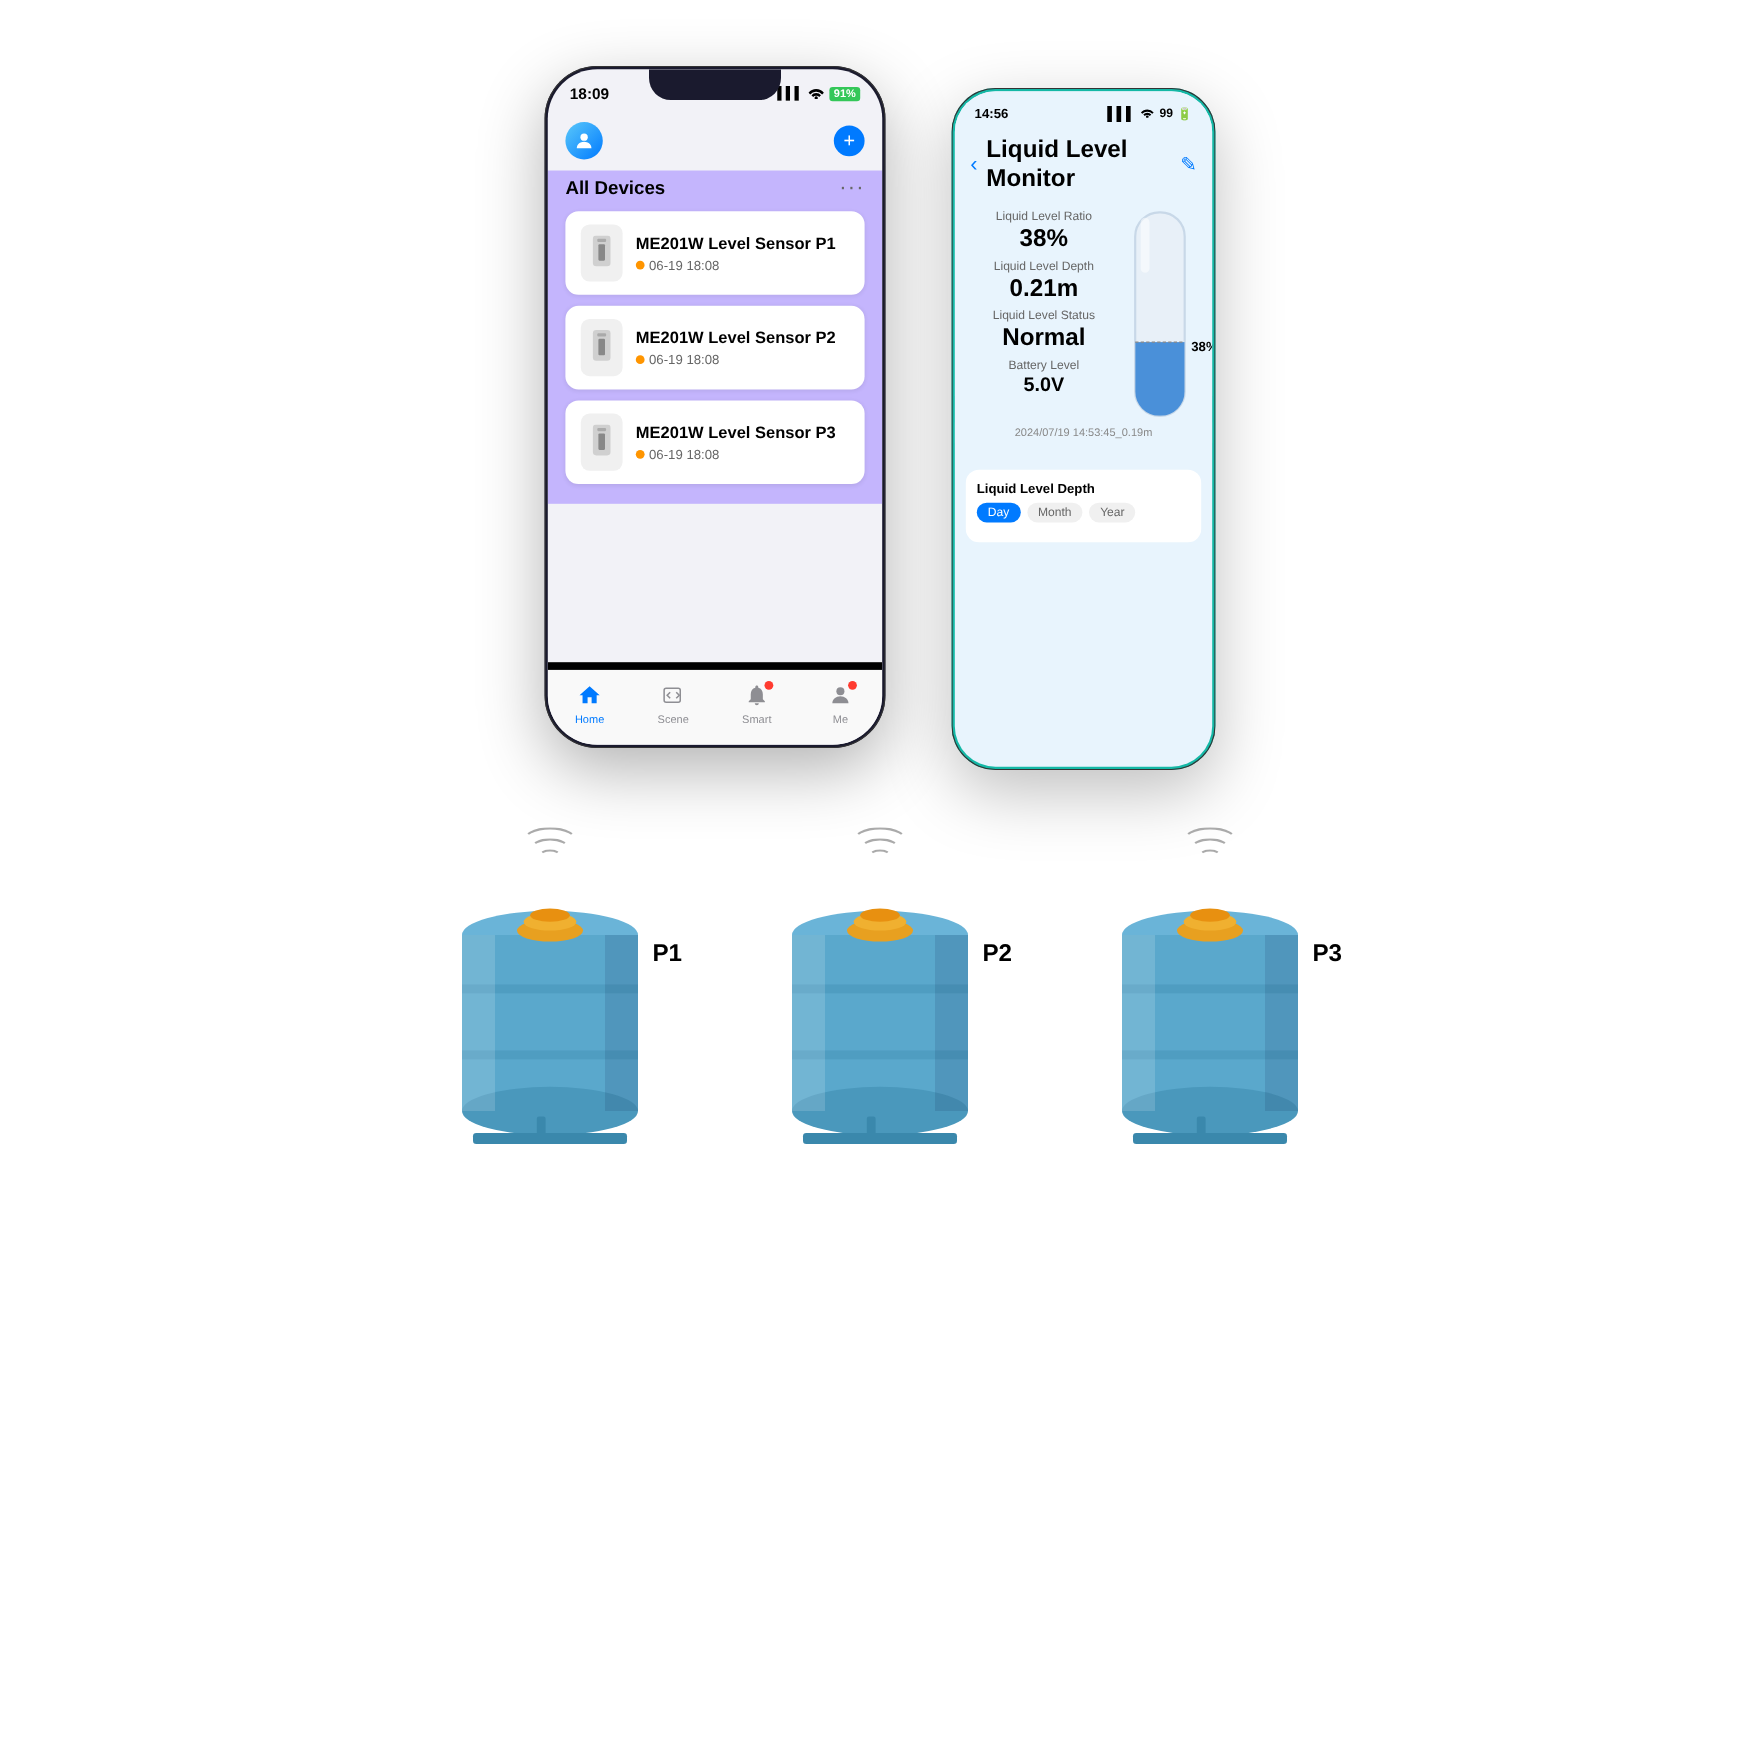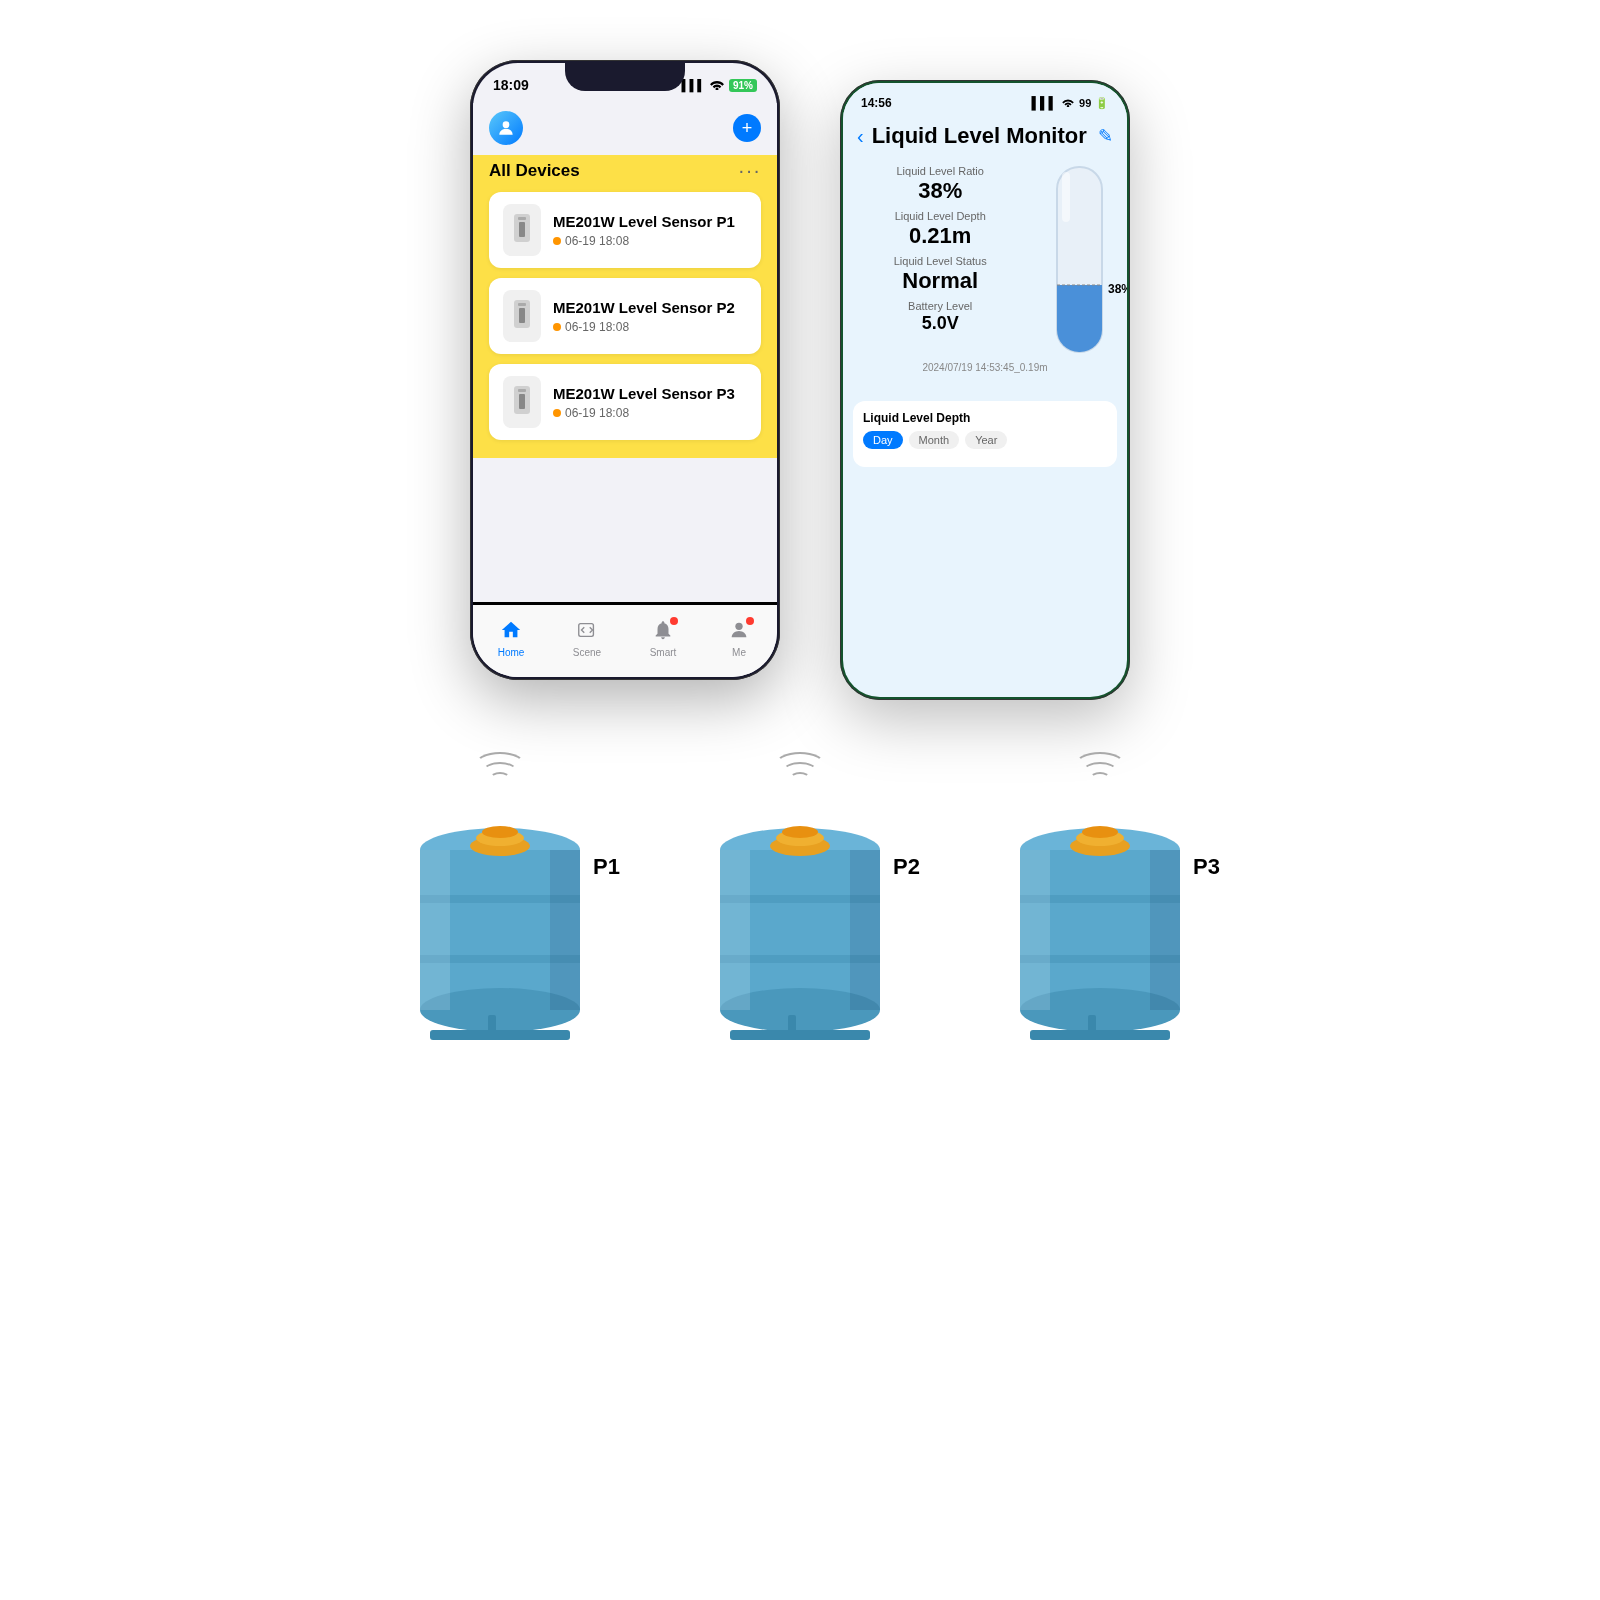--- a/index.html
+++ b/index.html
@@ -88,21 +88,21 @@
     .add-btn {
       width: 28px; height: 28px;
       background: #007aff;
       border-radius: 50%;
       display: flex; align-items: center; justify-content: center;
       color: white; font-size: 18px; font-weight: 300;
       cursor: pointer;
     }
 
     .devices-section {
-      background: #fde047;
+      background: #c4b5fd;
       padding: 4px 16px 8px;
     }
     .devices-title-row {
       display: flex;
       justify-content: space-between;
       align-items: center;
       margin-bottom: 10px;
     }
     .devices-title { font-size: 17px; font-weight: 700; color: #000; }
     .dots-menu { font-size: 20px; color: #666; letter-spacing: 1px; }
@@ -130,21 +130,21 @@
     .device-name { font-size: 15px; font-weight: 600; color: #000; margin-bottom: 4px; }
     .device-time { font-size: 12px; color: #666; display: flex; align-items: center; gap: 4px; }
     .loc-dot { width: 8px; height: 8px; background: #ff9500; border-radius: 50%; display: inline-block; }
 
     .phone-tab-bar {
       position: absolute;
       bottom: 0;
       left: 0; right: 0;
       height: 75px;
       background: #f9f9f9;
-      border-top: 3px solid #000000;
+      border-top: 7px solid #000000;
       display: flex;
       justify-content: space-around;
       align-items: center;
       padding: 8px 0 14px;
     }
     .tab-item {
       display: flex; flex-direction: column; align-items: center; gap: 2px;
       font-size: 10px; color: #8e8e93; cursor: pointer; min-width: 50px;
     }
     .tab-item.active { color: #007aff; }
@@ -155,23 +155,23 @@
     .badge-dot {
       position: absolute;
       top: -2px; right: -4px;
       width: 8px; height: 8px;
       background: #ff3b30;
       border-radius: 50%;
     }
 
     
     .phone2-frame {
-      width: 290px;
+      width: 240px;
       height: 620px;
-      background: #14532d;
+      background: #14b8a6;
       border-radius: 40px;
       padding: 3px;
       box-shadow: 0 20px 60px rgba(0,0,0,0.25), inset 0 0 0 1px #333;
       position: relative;
     }
     .phone2-inner {
       width: 100%;
       height: 100%;
       background: #e8f4fd;
       border-radius: 37px;

